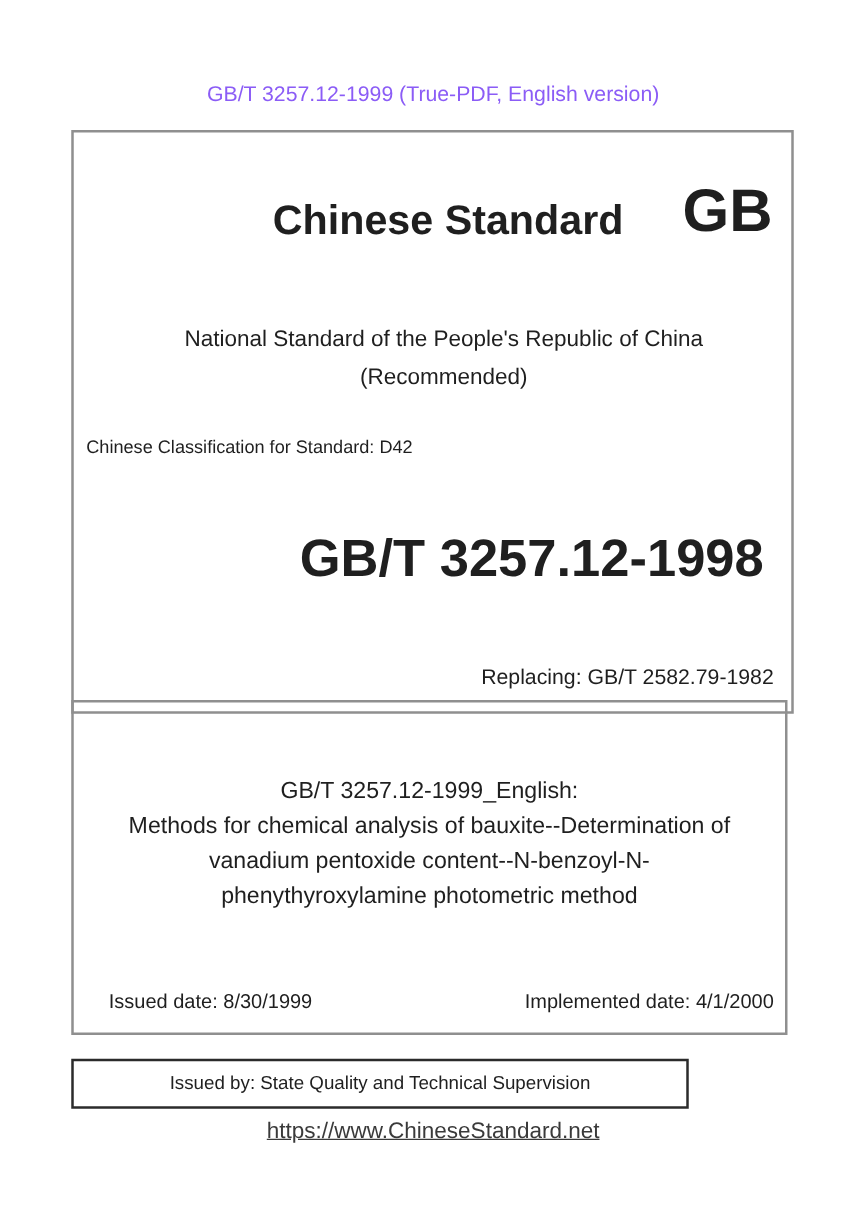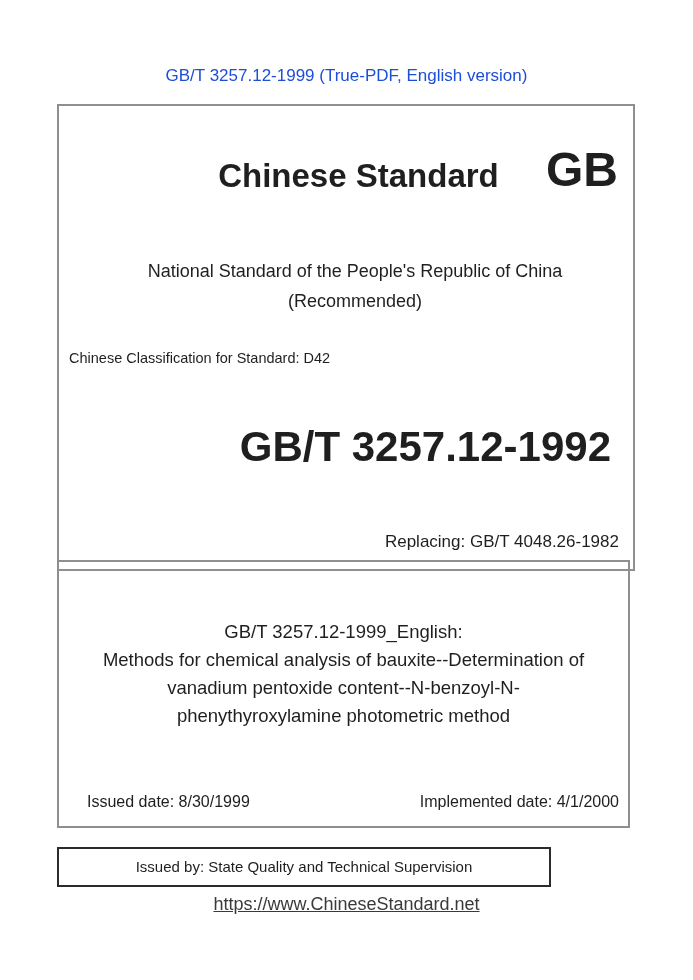--- a/index.html
+++ b/index.html
@@ -17,21 +17,21 @@
     overflow: hidden;
   }
   .header-text {
     position: absolute;
     top: 66px;
     left: 0;
     width: 100%;
     text-align: center;
     font-size: 17px;
     line-height: 20px;
-    color: #1d4ed8;
+    color: #8b5cf6;
   }
   .box1 {
     position: absolute;
     left: 57px;
     top: 104px;
     width: 578px;
     height: 467px;
     border: 2px solid #8f8f8f;
     box-sizing: border-box;
   }
@@ -151,22 +151,22 @@
   <div class="header-text">GB/T 3257.12-1999 (True-PDF, English version)</div>
 
   <div class="box1">
     <div class="brand-title">Chinese Standard</div>
     <div class="gb-logo">GB</div>
     <div class="national-block">
       <div>National Standard of the People's Republic of China</div>
       <div>(Recommended)</div>
     </div>
     <div class="classification">Chinese Classification for Standard: D42</div>
-    <div class="std-number">GB/T 3257.12-1992</div>
-    <div class="replacing">Replacing: GB/T 4048.26-1982</div>
+    <div class="std-number">GB/T 3257.12-1998</div>
+    <div class="replacing">Replacing: GB/T 2582.79-1982</div>
   </div>
 
   <div class="box2">
     <div class="english-block">
       <div>GB/T 3257.12-1999_English:</div>
       <div>Methods for chemical analysis of bauxite--Determination of</div>
       <div>vanadium pentoxide content--N-benzoyl-N-</div>
       <div>phenythyroxylamine photometric method</div>
     </div>
     <div class="dates-row">

